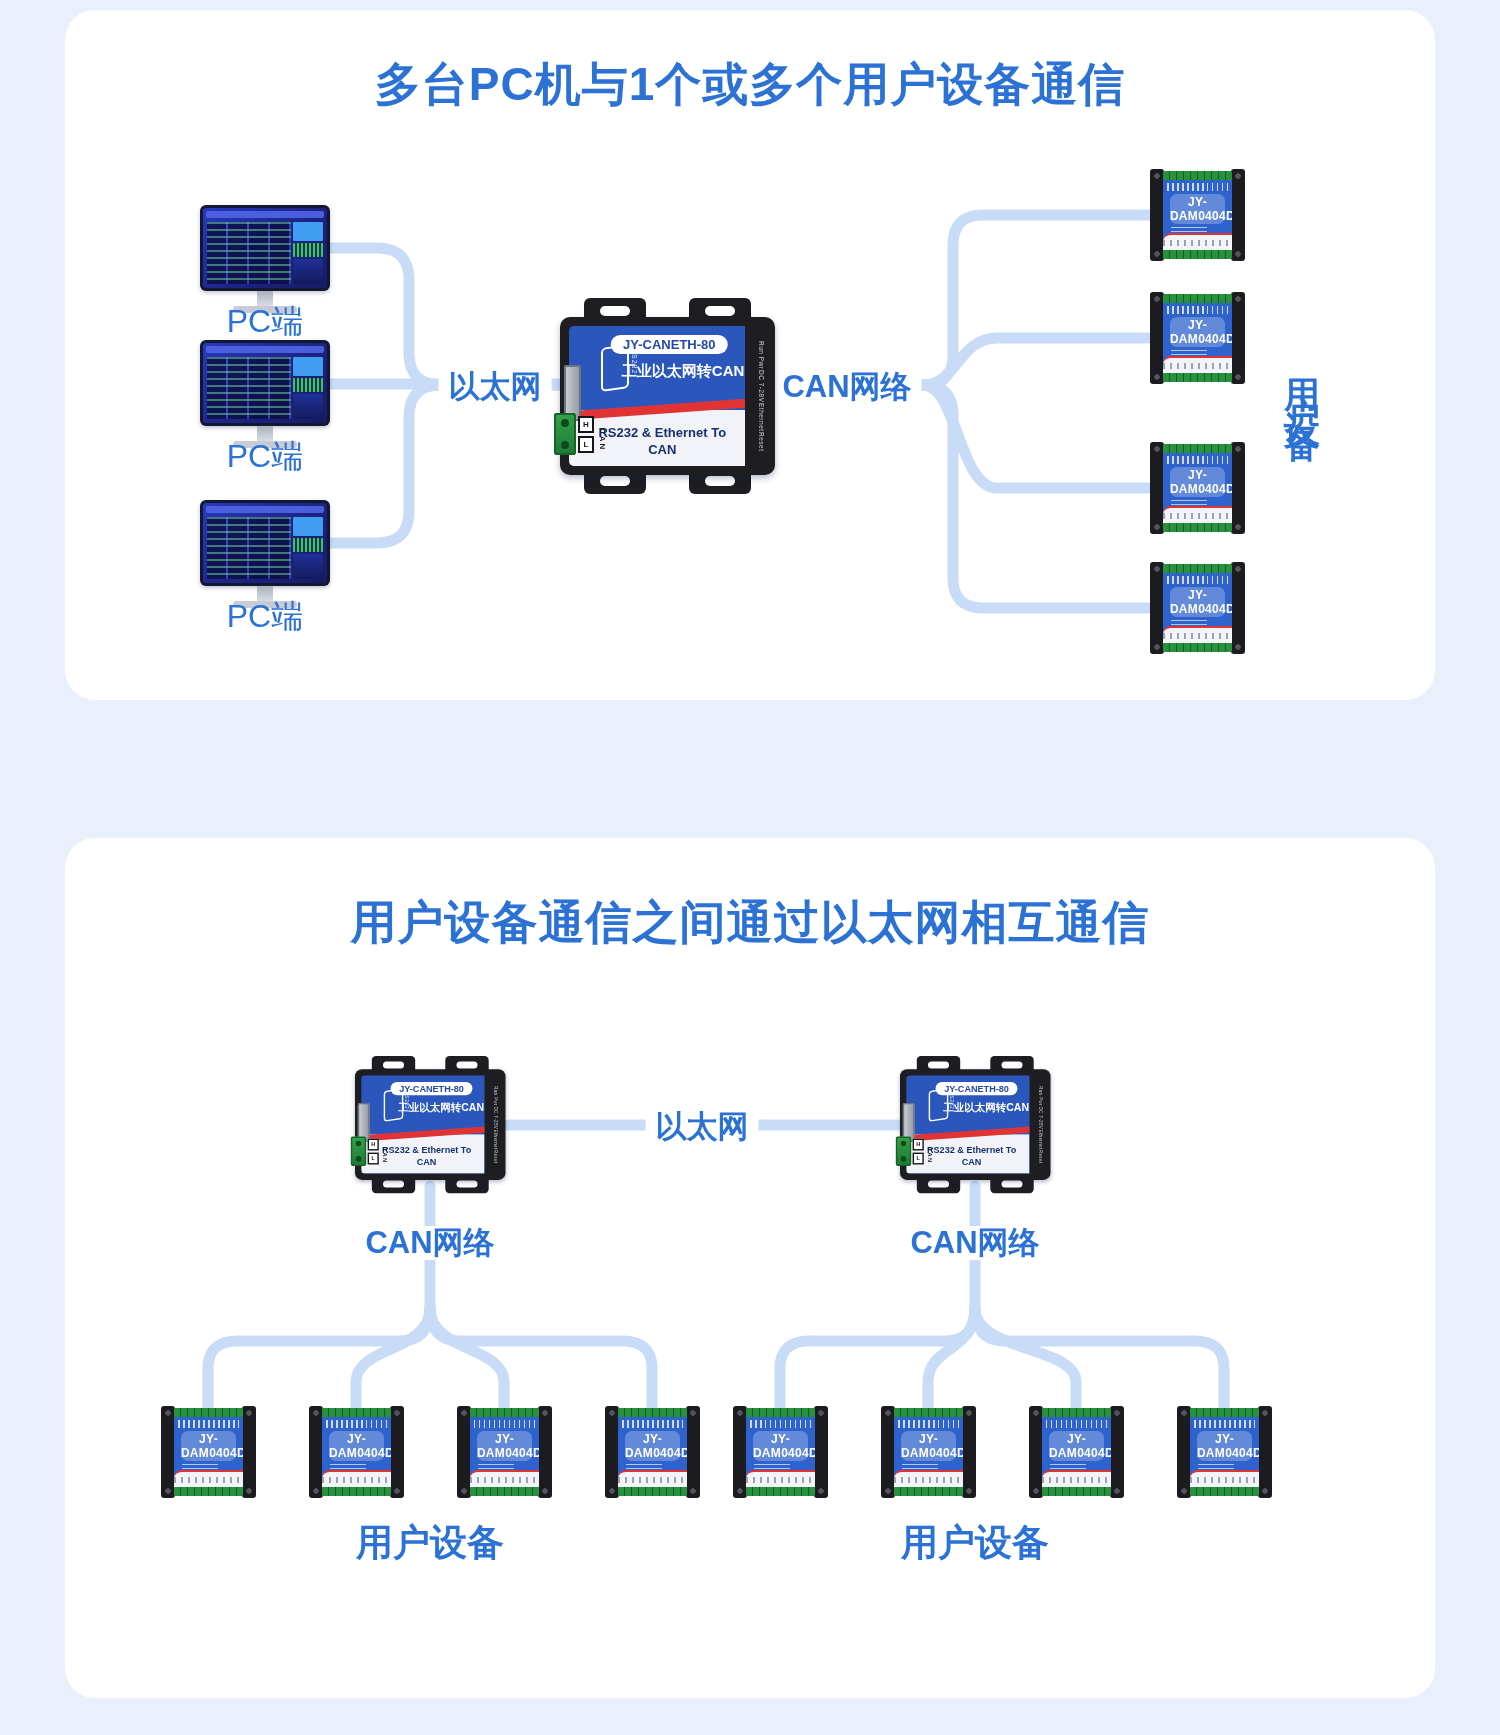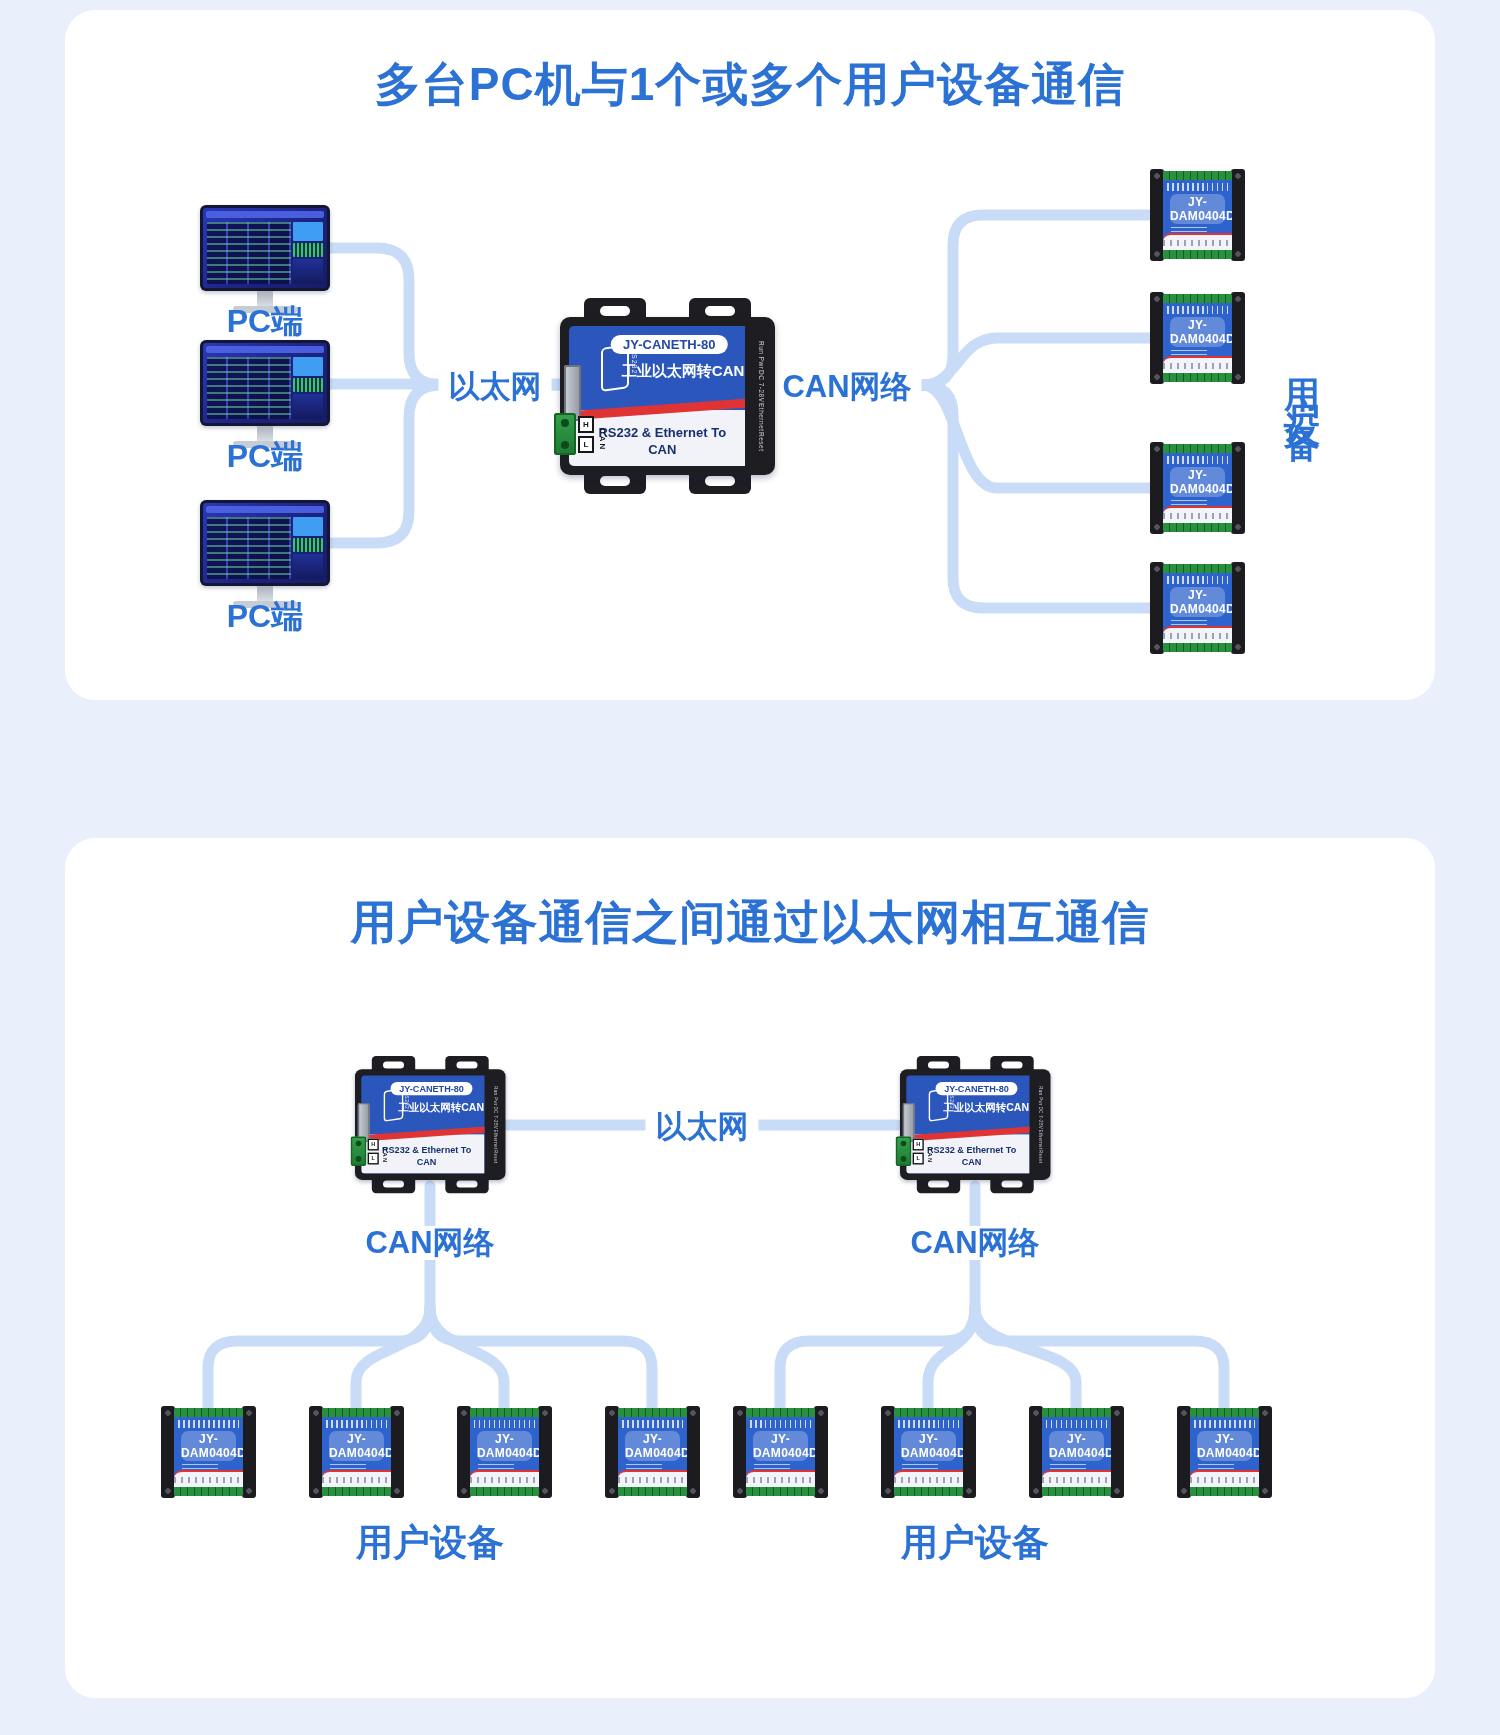--- a/index.html
+++ b/index.html
@@ -18,21 +18,21 @@
   }
   .wires{position:absolute;left:0;top:0;}
   .wires path{stroke:#c8dcf7;stroke-width:11;fill:none;stroke-linecap:round;}
   .lbl{
     position:absolute;transform:translate(-50%,-50%);
     color:#2b72d4;font-size:31px;font-weight:600;white-space:nowrap;
     background:#fff;padding:0 10px;line-height:1.1;
   }
   .caption{
     position:absolute;transform:translateX(-50%);
-    color:#2b72d4;font-size:37px;font-weight:700;white-space:nowrap;
+    color:#2b72d4;font-size:37px;font-weight:400;white-space:nowrap;
   }
   .vtext{
     position:absolute;writing-mode:vertical-rl;
     color:#2b72d4;font-size:36px;font-weight:600;letter-spacing:16px;
   }
 
   
   .pc{position:absolute;width:130px;}
   .pc .bezel{width:130px;height:86px;background:#141730;border-radius:6px;padding:3px;box-sizing:border-box;box-shadow:0 2px 4px rgba(20,30,80,.25);}
   .pc .screen{width:100%;height:100%;border-radius:3px;position:relative;overflow:hidden;

